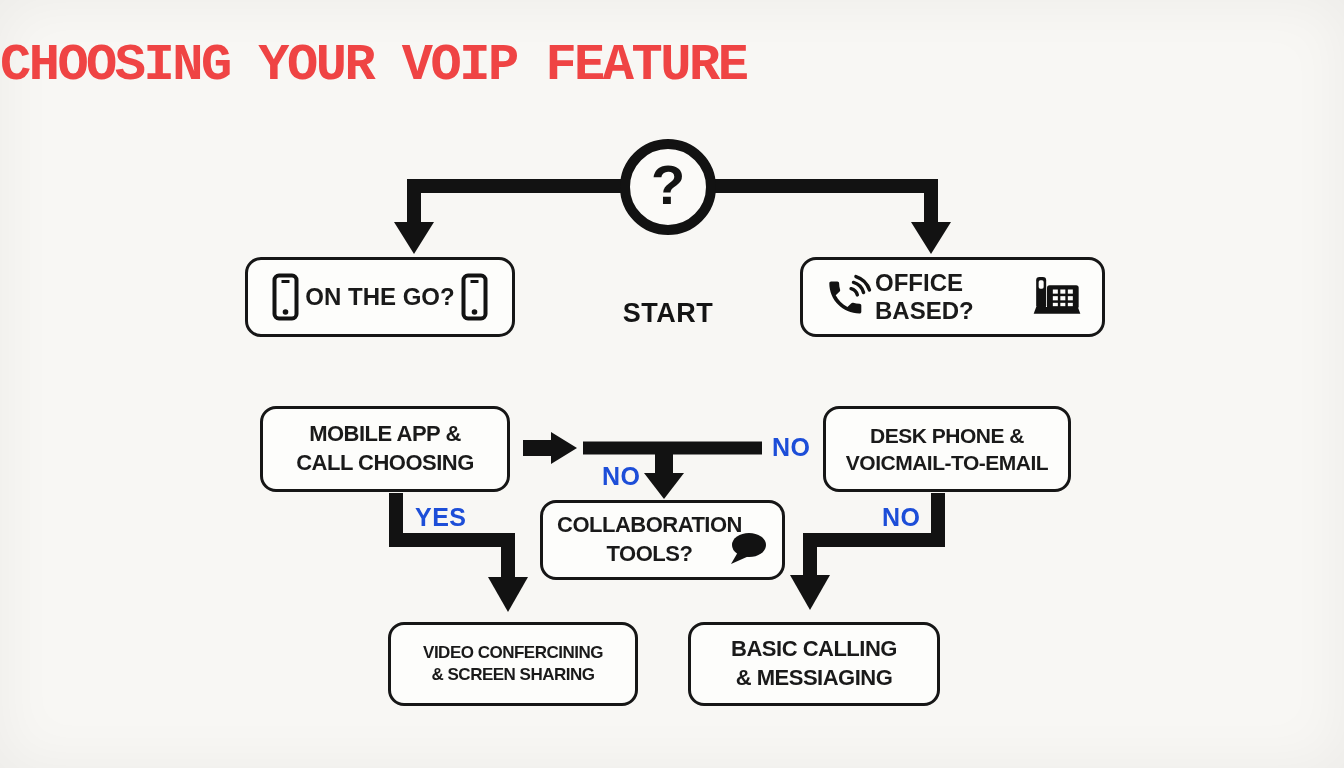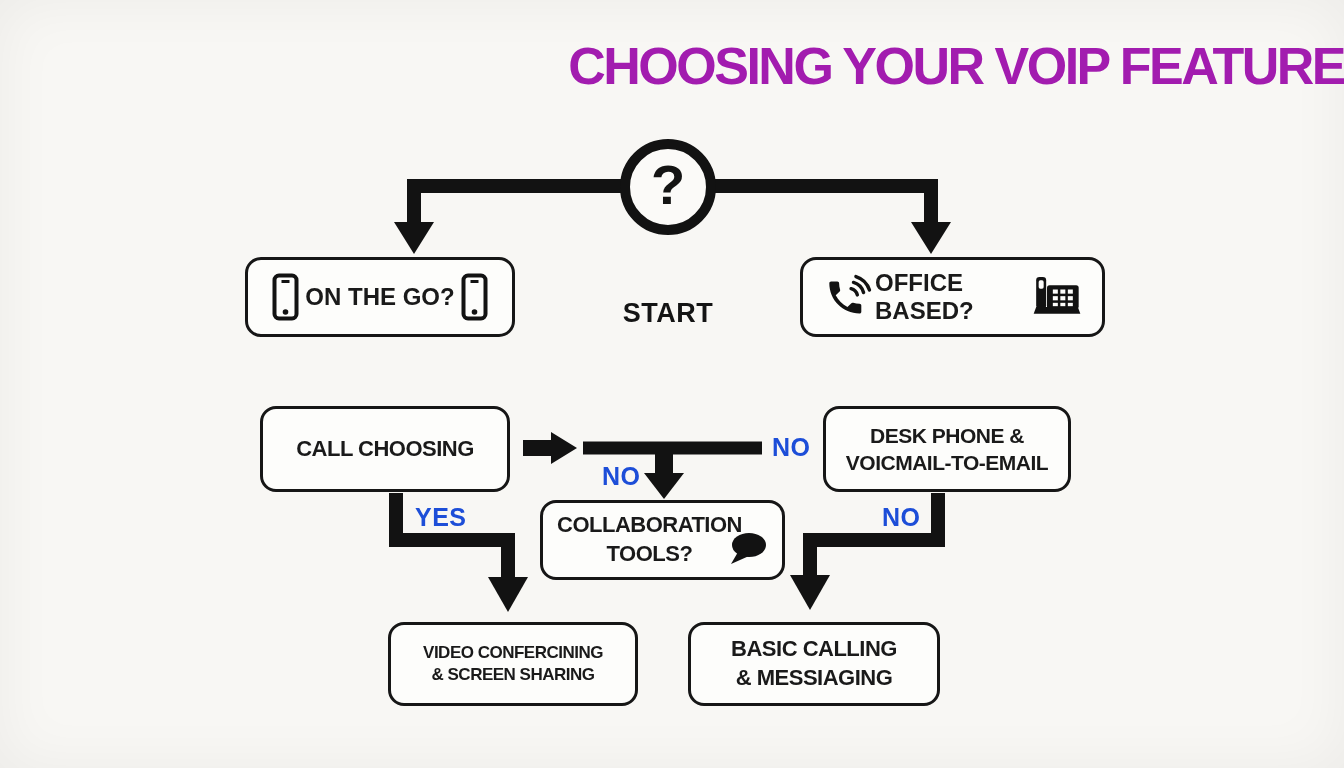--- a/index.html
+++ b/index.html
@@ -15,25 +15,26 @@
     background: #f8f7f4;
     overflow: hidden;
     box-shadow: inset 0 0 60px rgba(0,0,0,0.05);
     color: #141414;
   }
   .title {
     position: absolute;
     top: 36px;
     left: 0;
     width: 100%;
-    text-align: right;
+    text-align: left;
     font-size: 52px;
     font-weight: bold;
     letter-spacing: -2.5px;
-    color: #a21caf;
+    color: #ef4444;
+    font-family: Liberation Mono, monospace;
   }
   #connectors {
     position: absolute;
     top: 0; left: 0;
     width: 1344px; height: 768px;
   }
   .start-circle {
     position: absolute;
     left: 620px; top: 139px;
     width: 76px; height: 76px;
@@ -173,20 +174,21 @@
           <rect x="43" y="25" width="6" height="5"></rect>
         <rect x="25" y="33" width="6" height="4"></rect>
           <rect x="34" y="33" width="6" height="4"></rect>
           <rect x="43" y="33" width="6" height="4"></rect>
       </g>
     </svg>
   </div>
 
   <div class="node node-mobile-app">
     <div class="two-line">
+      <span>MOBILE APP &amp;</span>
       <span>CALL CHOOSING</span>
     </div>
   </div>
 
   <div class="node node-desk-phone">
     <div class="two-line">
       <span>DESK PHONE &amp;</span>
       <span>VOICMAIL-TO-EMAIL</span>
     </div>
   </div>

